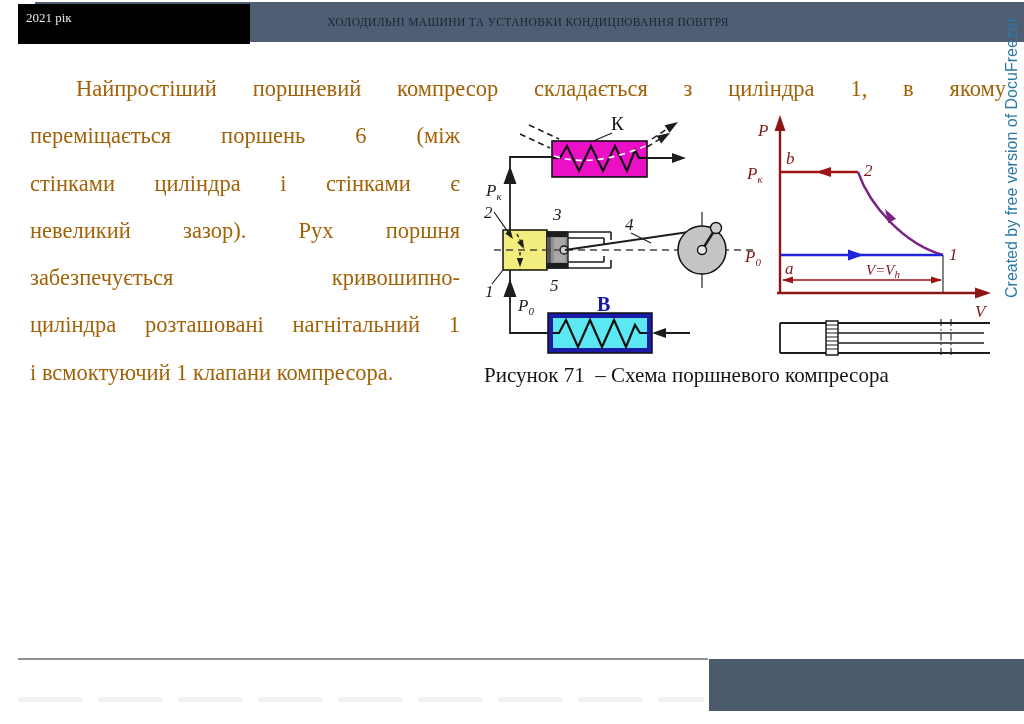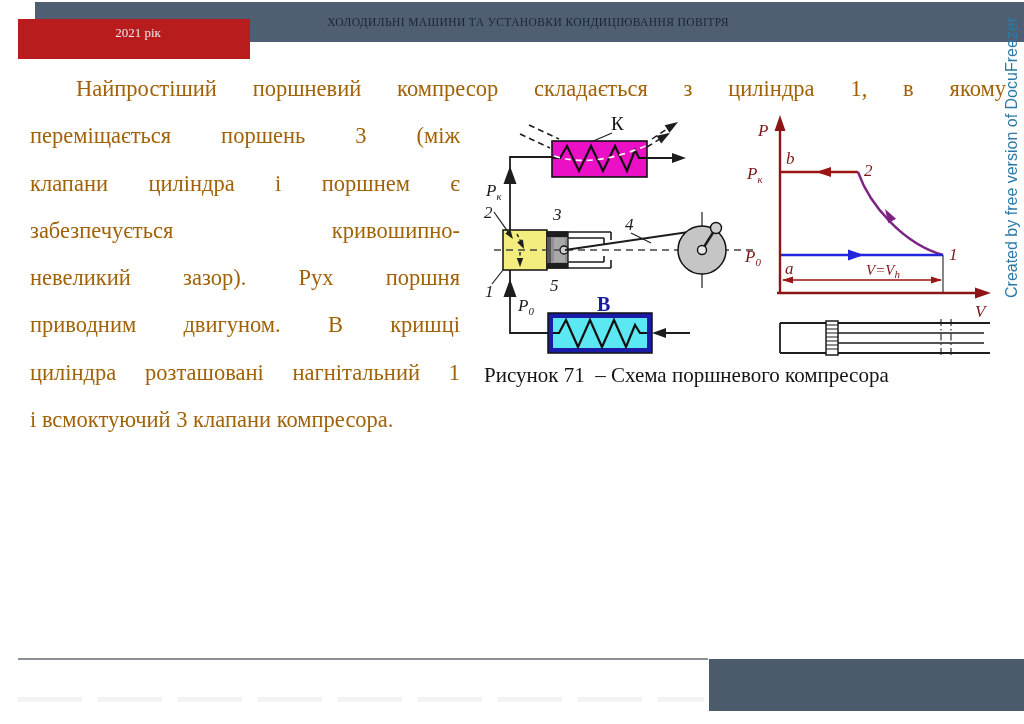--- a/index.html
+++ b/index.html
@@ -4,22 +4,22 @@
 <style>
   html,body{margin:0;padding:0;}
   .page{position:relative;width:1024px;height:724px;background:#ffffff;overflow:hidden;
         font-family:"Liberation Serif",serif;}
   
   .header-bar{position:absolute;left:35px;top:2px;width:992px;height:40px;background:#4F5E72;
               display:flex;align-items:center;justify-content:center;
               padding-right:6px;box-sizing:border-box;}
   .header-title{font-family:"Liberation Serif",serif;font-size:11.5px;color:#1B2433;
                 letter-spacing:0.4px;white-space:nowrap;}
-  .year-box{position:absolute;left:18px;top:19px;width:232px;height:40px;background:#b91c1c;
-            color:#E9E9EC;font-size:13px;padding:6px 0 0 8px;box-sizing:border-box;text-align:center;}
+  .year-box{position:absolute;left:18px;top:4px;width:232px;height:40px;background:#000000;
+            color:#E9E9EC;font-size:13px;padding:6px 0 0 8px;box-sizing:border-box;}
   
   .watermark{position:absolute;left:1003px;top:298px;transform-origin:0 0;
              transform:rotate(-90deg);font-family:"Liberation Sans",sans-serif;
              font-size:16px;color:#2B7AA6;white-space:nowrap;}
   
   .textblock{position:absolute;left:30px;top:65px;width:976px;font-size:22.5px;
              line-height:47.3px;color:#a16207;}
   .tline{width:430px;text-align:justify;text-align-last:justify;}
   .tline.full{width:976px;text-indent:46px;}
   .tline.last{text-align-last:left;}
@@ -47,27 +47,26 @@
 
   <div class="header-bar">
     <span class="header-title">ХОЛОДИЛЬНІ МАШИНИ ТА УСТАНОВКИ КОНДИЦІЮВАННЯ ПОВІТРЯ</span>
   </div>
   <div class="year-box">2021 рік</div>
 
   <div class="watermark">Created by free version of DocuFreezer</div>
 
   <div class="textblock">
     <div class="tline full">Найпростіший поршневий компресор складається з циліндра 1, в якому</div>
-    <div class="tline">переміщається поршень 3 (між</div>
-    <div class="tline">клапани циліндра і поршнем є</div>
+    <div class="tline">переміщається поршень 6 (між</div>
+    <div class="tline">стінками циліндра і стінками є</div>
+    <div class="tline">невеликий зазор). Рух поршня</div>
     <div class="tline">забезпечується кривошипно-</div>
-    <div class="tline">невеликий зазор). Рух поршня</div>
-    <div class="tline">приводним двигуном. В кришці</div>
     <div class="tline">циліндра розташовані нагнітальний 1</div>
-    <div class="tline last">і всмоктуючий 3 клапани компресора.</div>
+    <div class="tline last">і всмоктуючий 1 клапани компресора.</div>
   </div>
 
   <svg class="figure-svg" width="520" height="256" viewBox="0 0 520 256">
 
     <g>
 
       <polyline points="26,127 26,51 69,51" fill="none" stroke="#1d1d1d" stroke-width="1.8"></polyline>
       <polygon points="0,0 -18,-6.5 -18,6.5" transform="translate(26,60) rotate(-90)" fill="#1d1d1d"></polygon>
       <polyline points="26,164 26,227 65,227" fill="none" stroke="#1d1d1d" stroke-width="1.8"></polyline>
       <polygon points="0,0 -18,-6.5 -18,6.5" transform="translate(26,173) rotate(-90)" fill="#1d1d1d"></polygon>

